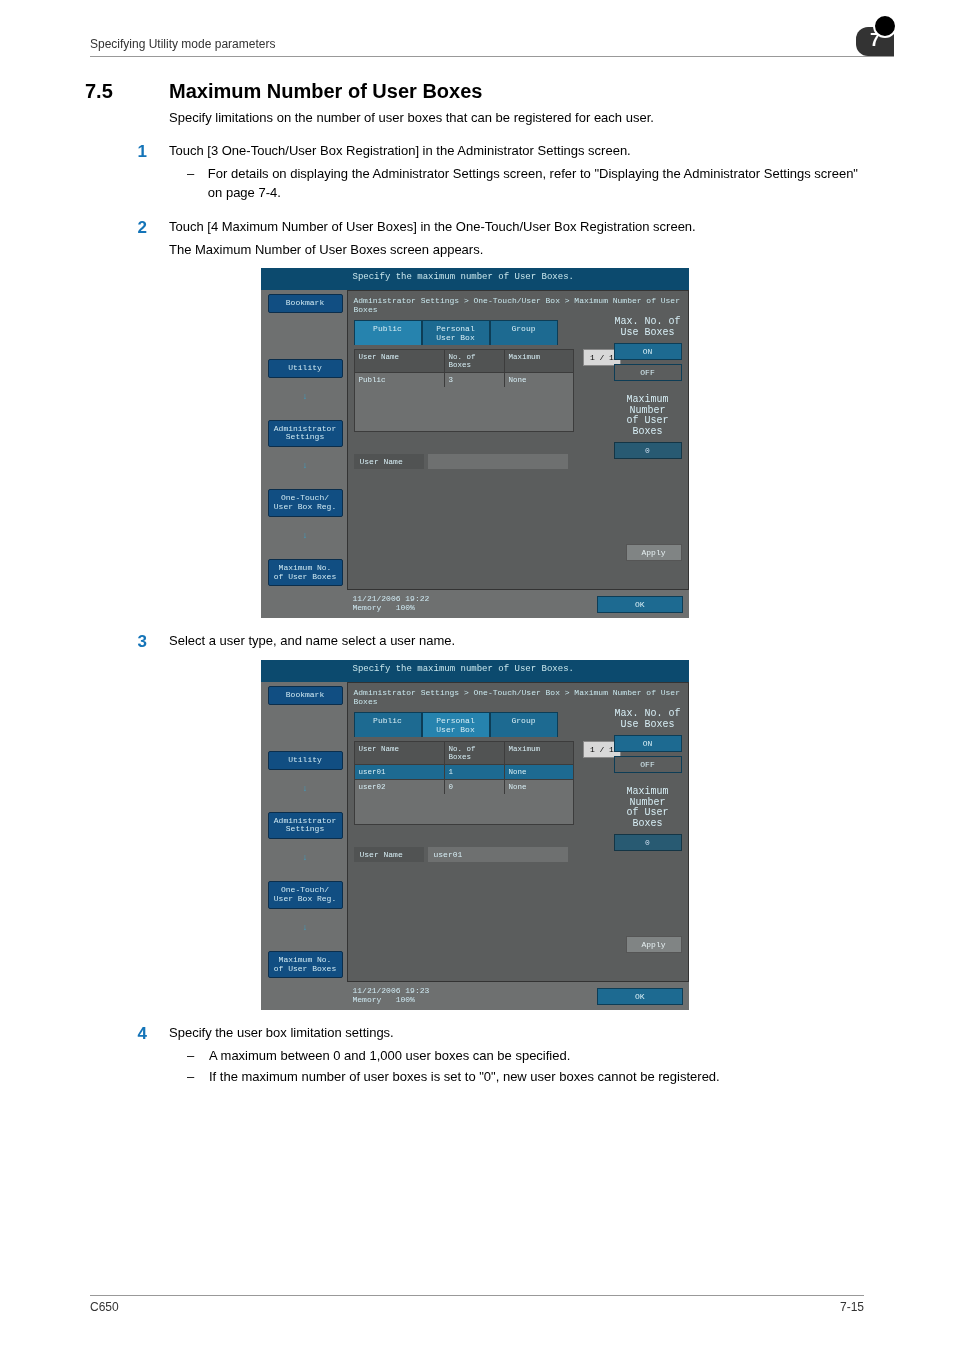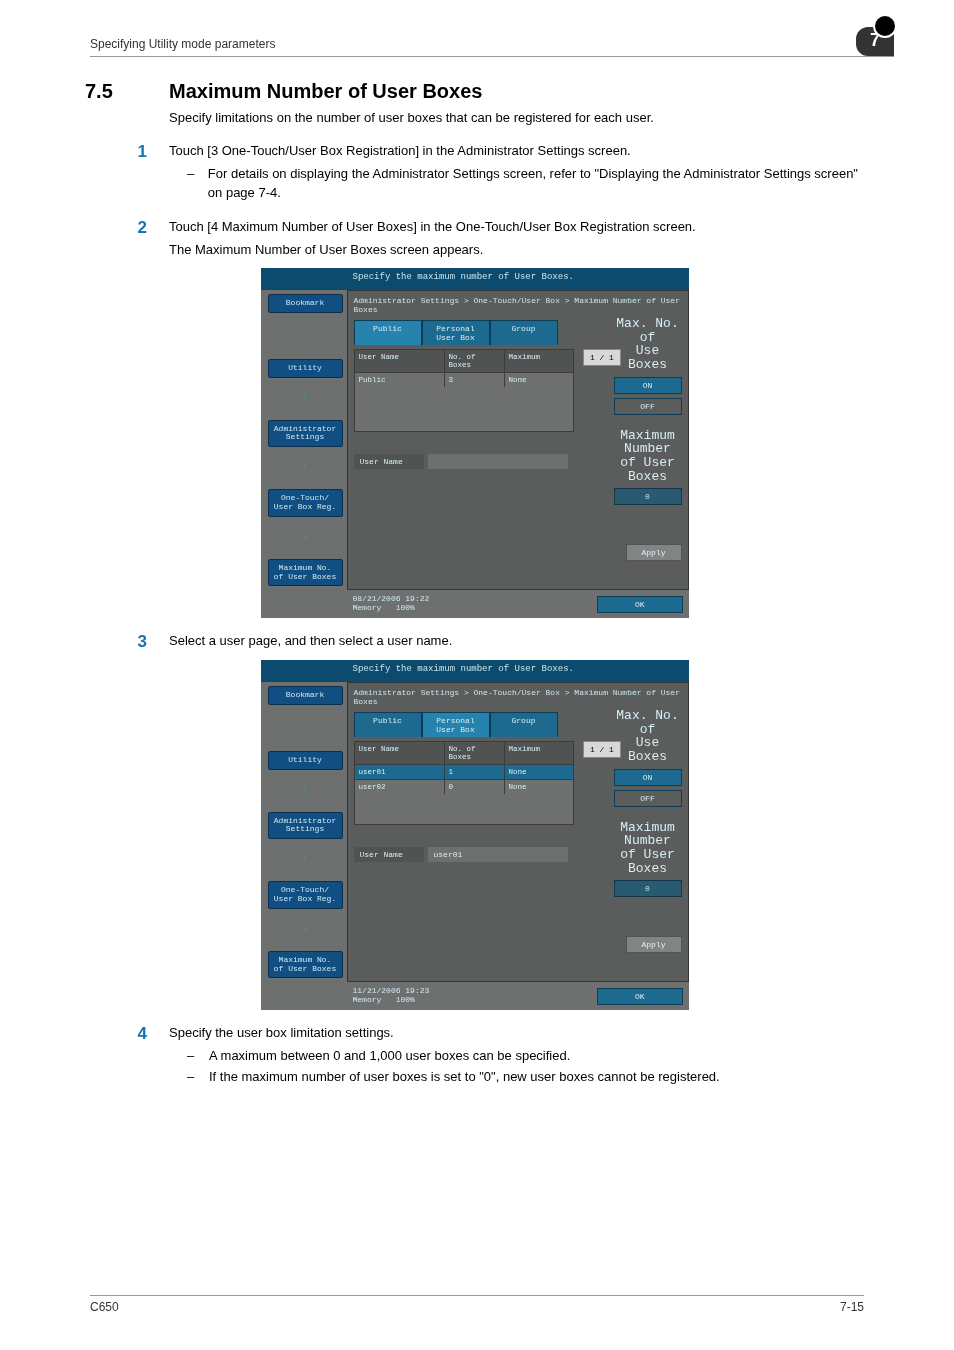--- a/index.html
+++ b/index.html
@@ -147,21 +147,21 @@
   }
   .right-panel {
     position: absolute;
     right: 6px;
     top: 26px;
     width: 68px;
     display: flex;
     flex-direction: column;
     gap: 4px;
   }
-  .rp-label { font-size: 13px; color: #d6edf4; text-align: center; line-height: 1.05; margin-bottom: 1px; }
+  .rp-label { font-size: 10px; color: #d6edf4; text-align: center; line-height: 1.05; margin-bottom: 1px; }
   .rp-btn { background: #1d6a91; color: #d6edf4; font-size: 8px; text-align: center; padding: 3px 2px; border: 1px solid #0d3d56; }
   .rp-btn.off { background: #5b5d5d; }
   .rp-input { background: #285a72; color: #cde; font-size: 8px; text-align: center; padding: 3px 2px; border: 1px solid #143545; }
   .apply-btn {
     position: absolute;
     right: 6px;
     bottom: 28px;
     width: 56px;
     background: #808484;
     color: #e6f0f2;
@@ -290,31 +290,31 @@
         </div>
         <div class="uname-row">
           <div class="uname-label">User Name</div>
           <div class="uname-val"></div>
         </div>
         <div class="apply-btn">Apply</div>
       </div>
     </div>
     <div class="shot-footer">
       <div class="foot-left">
-        <span>08/21/2006   19:22</span><br>
+        <span>11/21/2006   19:22</span><br>
         <span>Memory</span>&nbsp;&nbsp;&nbsp;<span>100%</span>
       </div>
       <div class="ok-btn">OK</div>
     </div>
   </div>
 
   <div class="step-row">
     <div class="step-num">3</div>
     <div class="step-body">
-      <div>Select a user page, and then select a user name.</div>
+      <div>Select a user type, and name select a user name.</div>
     </div>
   </div>
 
   <div class="shot">
     <div class="shot-top">Specify the maximum number of User Boxes.</div>
     <div class="shot-body">
       <div class="shot-sidebar">
         <div class="sb-btn">Bookmark</div>
         <div style="height:10px;"></div>
         <div class="sb-btn">Utility</div>

